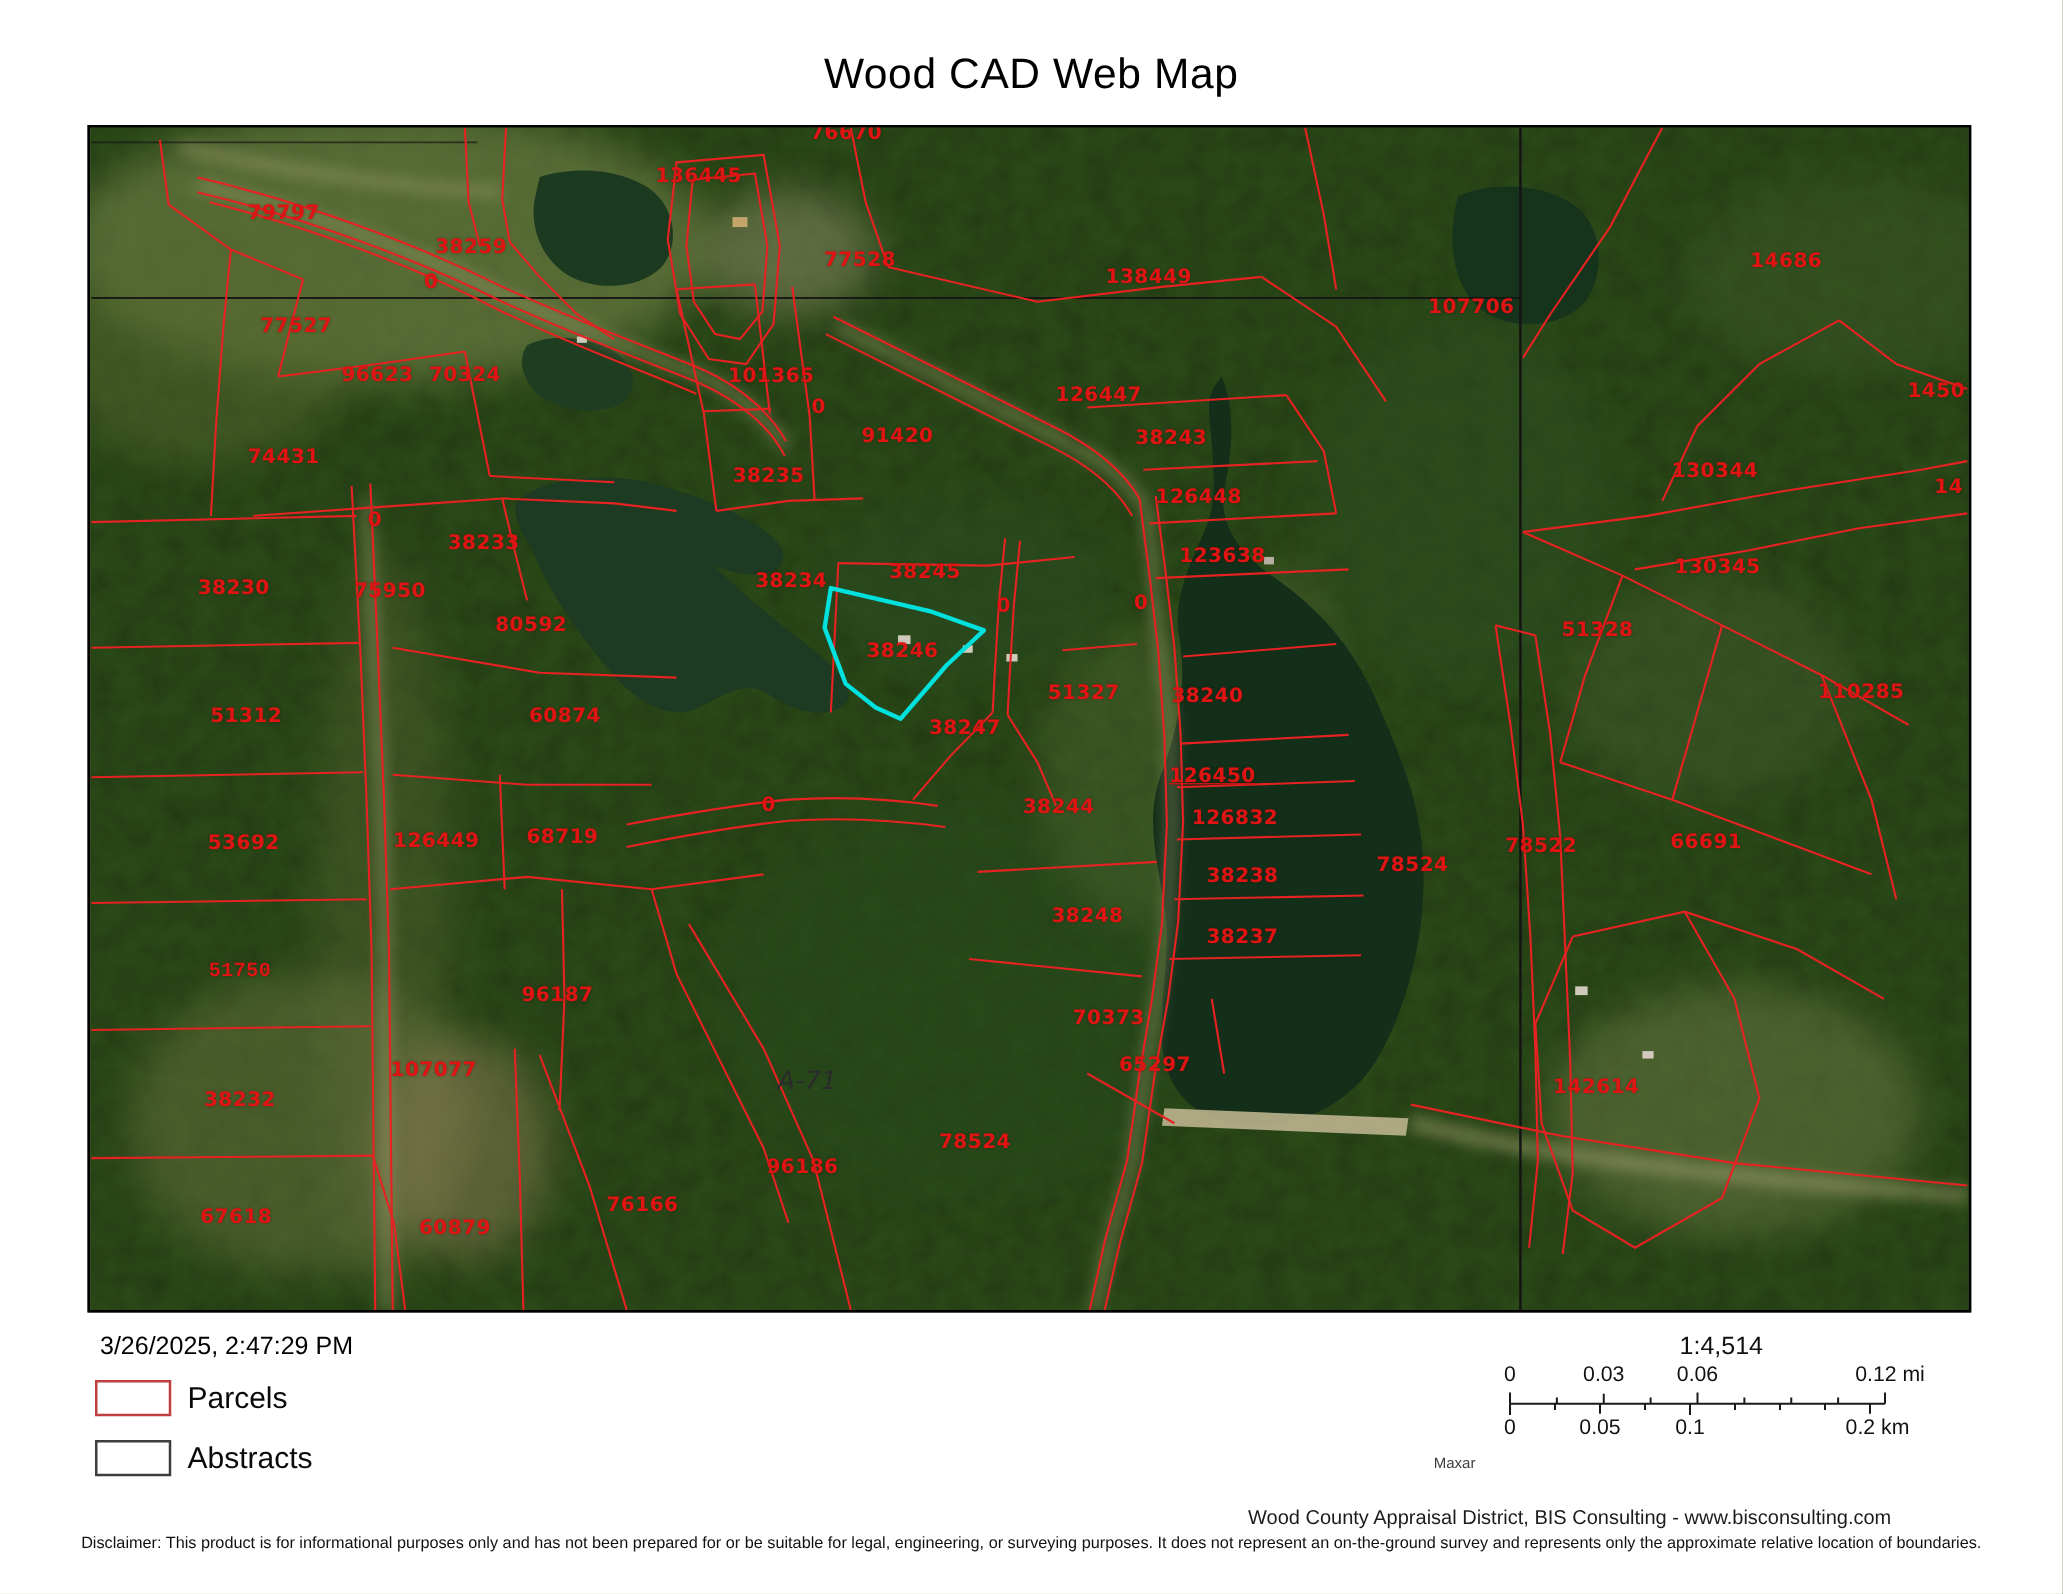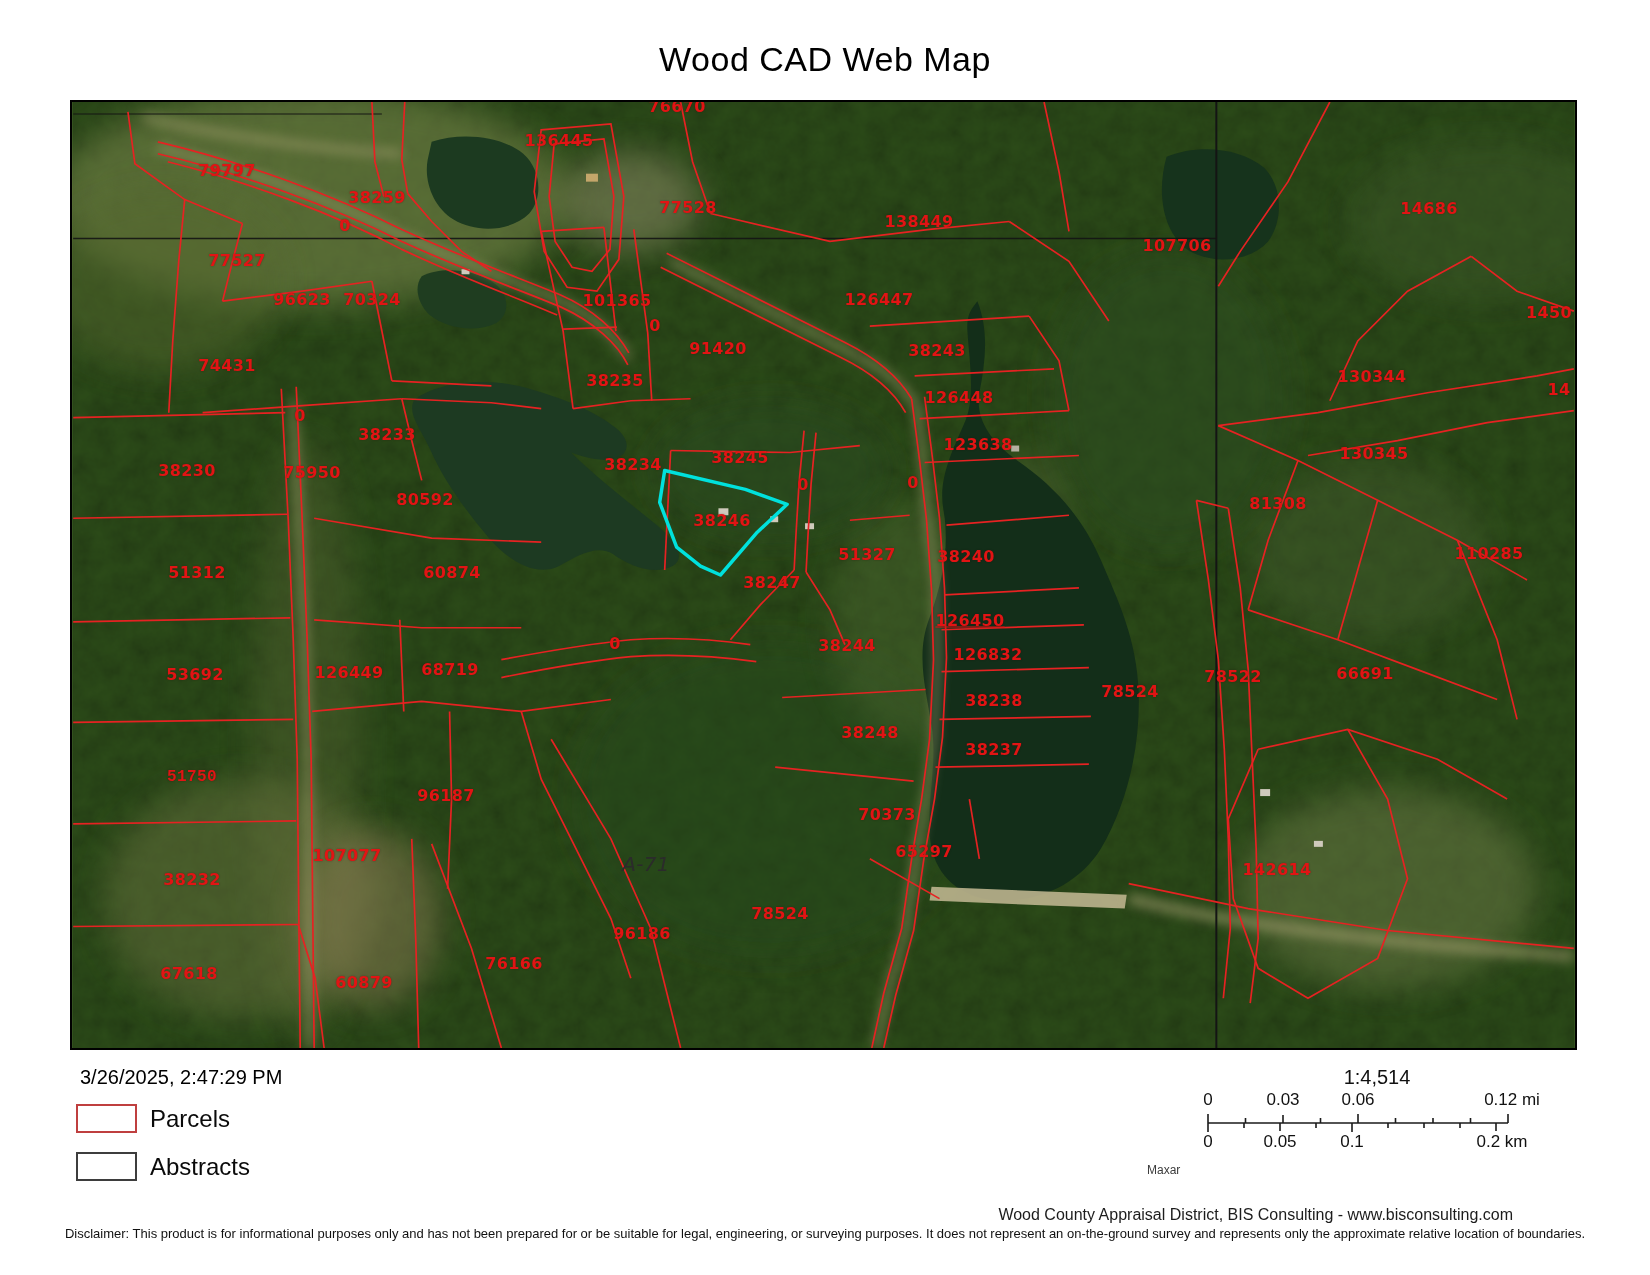--- a/index.html
+++ b/index.html
@@ -238,39 +238,39 @@
       <div class="plbl" style="left: 1105px; top: 143px;">107706</div>
       <div class="plbl" style="left: 1357px; top: 106px;">14686</div>
       <div class="plbl" style="left: 165px; top: 158px;">77527</div>
       <div class="plbl" style="left: 230px; top: 197px;">96623</div>
       <div class="plbl" style="left: 300px; top: 197px;">70324</div>
       <div class="plbl" style="left: 545px; top: 198px;">101365</div>
       <div class="plbl" style="left: 1477px; top: 210px;">1450</div>
       <div class="plbl" style="left: 155px; top: 263px;">74431</div>
       <div class="plbl" style="left: 583px; top: 223px;">0</div>
       <div class="plbl" style="left: 646px; top: 246px;">91420</div>
-      <div class="plbl" style="left: 807px; top: 197px; text-align: center;">126447</div>
+      <div class="plbl" style="left: 807px; top: 213px; text-align: center;">126447</div>
       <div class="plbl" style="left: 865px; top: 248px;">38243</div>
       <div class="plbl" style="left: 1300px; top: 274px;">130344</div>
       <div class="plbl" style="left: 543px; top: 278px;">38235</div>
       <div class="plbl" style="left: 887px; top: 295px;">126448</div>
       <div class="plbl" style="left: 1487px; top: 287px;">14</div>
       <div class="plbl" style="left: 228px; top: 313px;">0</div>
       <div class="plbl" style="left: 315px; top: 332px;">38233</div>
       <div class="plbl" style="left: 906px; top: 342px;">123638</div>
       <div class="plbl" style="left: 115px; top: 368px;">38230</div>
       <div class="plbl" style="left: 240px; top: 370px;">75950</div>
       <div class="plbl" style="left: 561px; top: 362px;">38234</div>
       <div class="plbl" style="left: 668px; top: 355px;">38245</div>
       <div class="plbl" style="left: 731px; top: 382px;">0</div>
       <div class="plbl" style="left: 841px; top: 380px;">0</div>
       <div class="plbl" style="left: 1302px; top: 351px;">130345</div>
       <div class="plbl" style="left: 353px; top: 397px;">80592</div>
       <div class="plbl" style="left: 650px; top: 418px;">38246</div>
-      <div class="plbl" style="left: 1206px; top: 401px;">81308</div>
+      <div class="plbl" style="left: 1206px; top: 401px;">51328</div>
       <div class="plbl" style="left: 125px; top: 470px;">51312</div>
       <div class="plbl" style="left: 380px; top: 470px;">60874</div>
       <div class="plbl" style="left: 795px; top: 452px;">51327</div>
       <div class="plbl" style="left: 894px; top: 454px;">38240</div>
       <div class="plbl" style="left: 1417px; top: 451px;">110285</div>
       <div class="plbl" style="left: 700px; top: 480px;">38247</div>
       <div class="plbl u" style="left: 898px; top: 518px;">126450</div>
       <div class="plbl" style="left: 123px; top: 572px;">53692</div>
       <div class="plbl" style="left: 277px; top: 570px;">126449</div>
       <div class="plbl" style="left: 378px; top: 567px;">68719</div>

